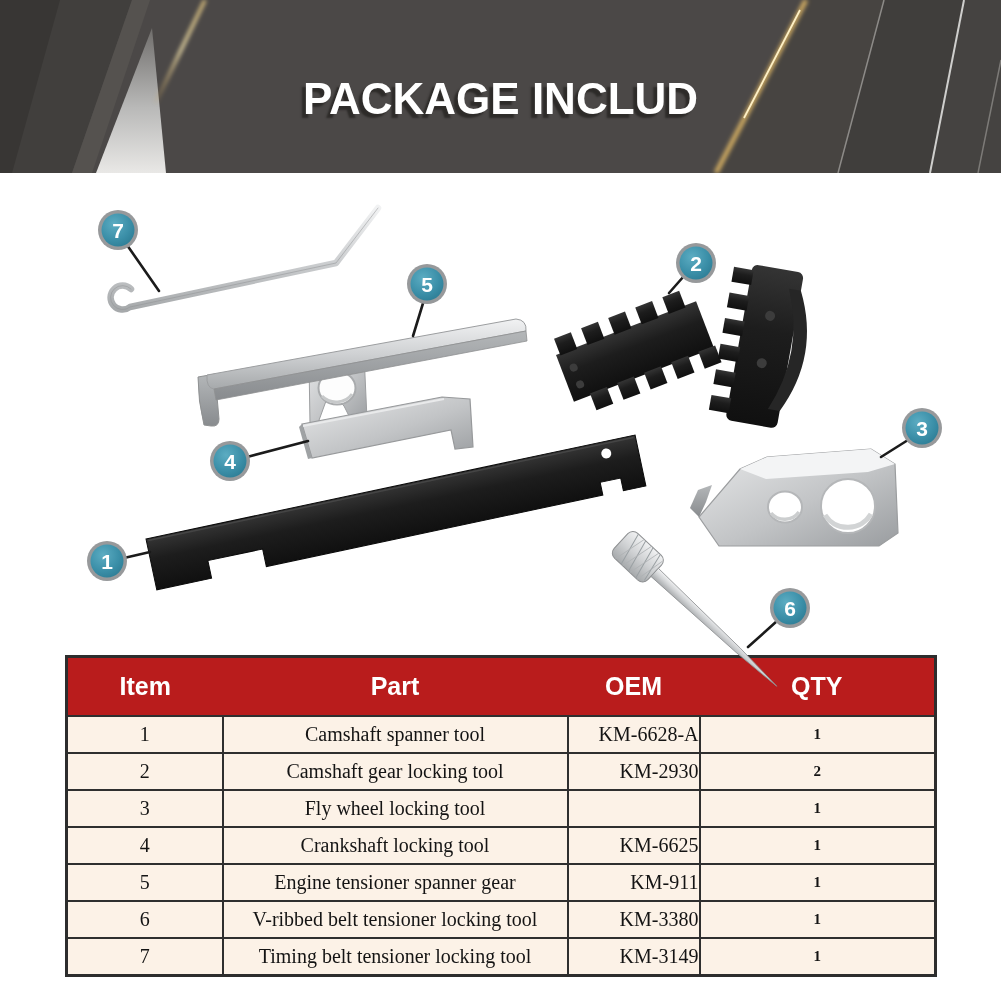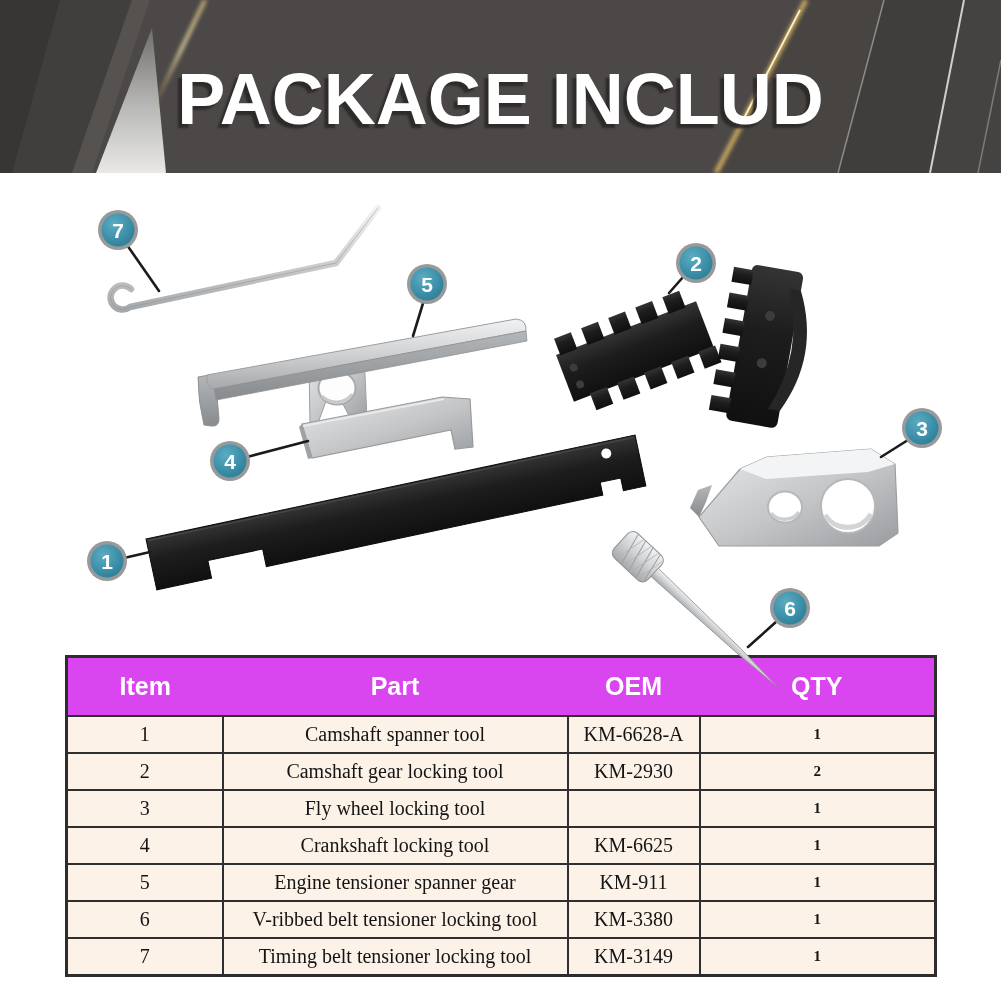--- a/index.html
+++ b/index.html
@@ -4,38 +4,38 @@
 <style>
   html,body{margin:0;padding:0;background:#fff;}
   body{width:1001px;height:983px;position:relative;overflow:hidden;
        font-family:"Liberation Sans",sans-serif;}
 
   
   .banner{position:absolute;left:0;top:0;width:1001px;height:173px;overflow:hidden;}
   .banner svg{position:absolute;left:0;top:0;}
   .banner-title{position:absolute;left:0;top:0;width:100%;height:198px;
       display:flex;align-items:center;justify-content:center;
-      font-size:72px;font-weight:800;color:#ffffff;letter-spacing:0px;
+      font-size:44px;font-weight:800;color:#ffffff;letter-spacing:0px;
       text-shadow:-4px 4px 2px rgba(42,40,38,.9);
       font-family:"Liberation Sans",sans-serif;white-space:nowrap;}
 
   
   #tools-svg{position:absolute;left:0;top:173px;z-index:3;}
 
   
   .table-wrap{position:absolute;left:65px;top:655px;width:869px;z-index:2;}
   table.ptable{width:869px;border-collapse:collapse;table-layout:fixed;
       border:3px solid #2d2d2d;}
-  table.ptable th{background:#d946ef;color:#fff;border:none;height:55px;
+  table.ptable th{background:#b91c1c;color:#fff;border:none;height:55px;
       font-size:25px;font-weight:bold;text-align:center;
       font-family:"Liberation Sans",sans-serif;}
   table.ptable td{border:2px solid #2f2f2f;background:#fcf2e7;height:35px;
       font-family:"Liberation Serif",serif;font-size:20px;color:#141414;
       text-align:center;vertical-align:middle;padding:0;}
-  table.ptable td.oem{text-align:center;}
+  table.ptable td.oem{text-align:right;}
   table.ptable td.qty{font-size:15px;font-weight:bold;}
   col.c-item{width:156px;} col.c-part{width:345px;}
   col.c-oem{width:132px;}  col.c-qty{width:236px;}
 </style>
 </head>
 <body>
 
 <div class="banner">
   <svg width="1001" height="173" viewBox="0 0 1001 173">
     <defs>

